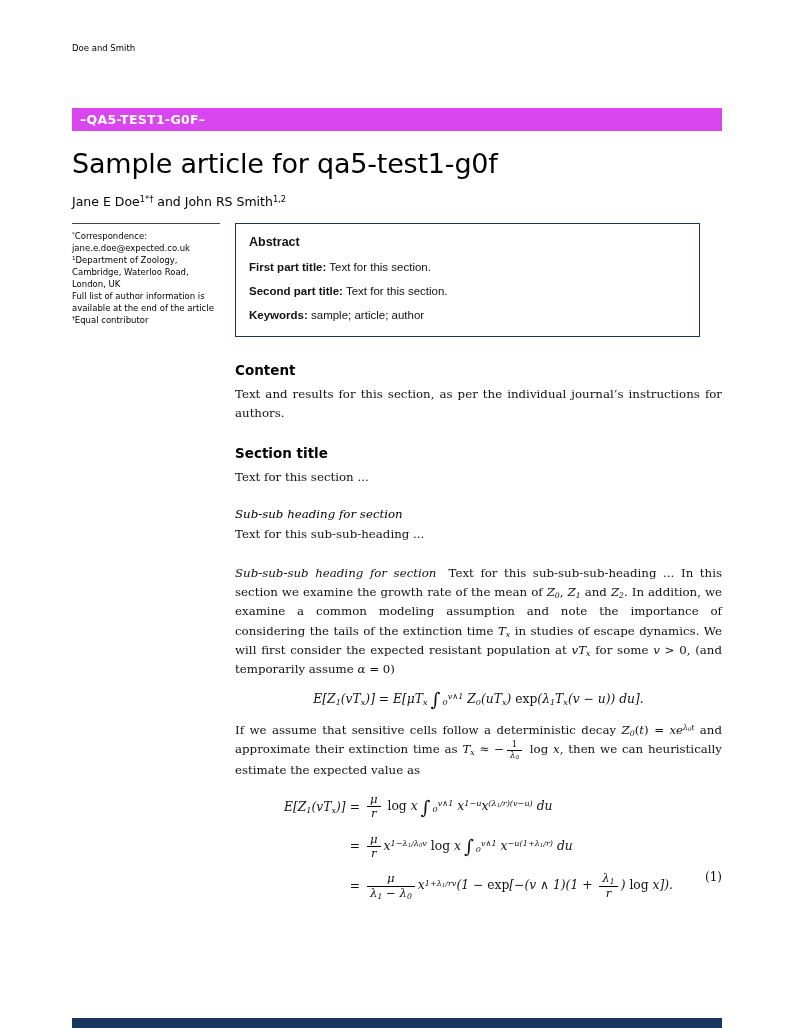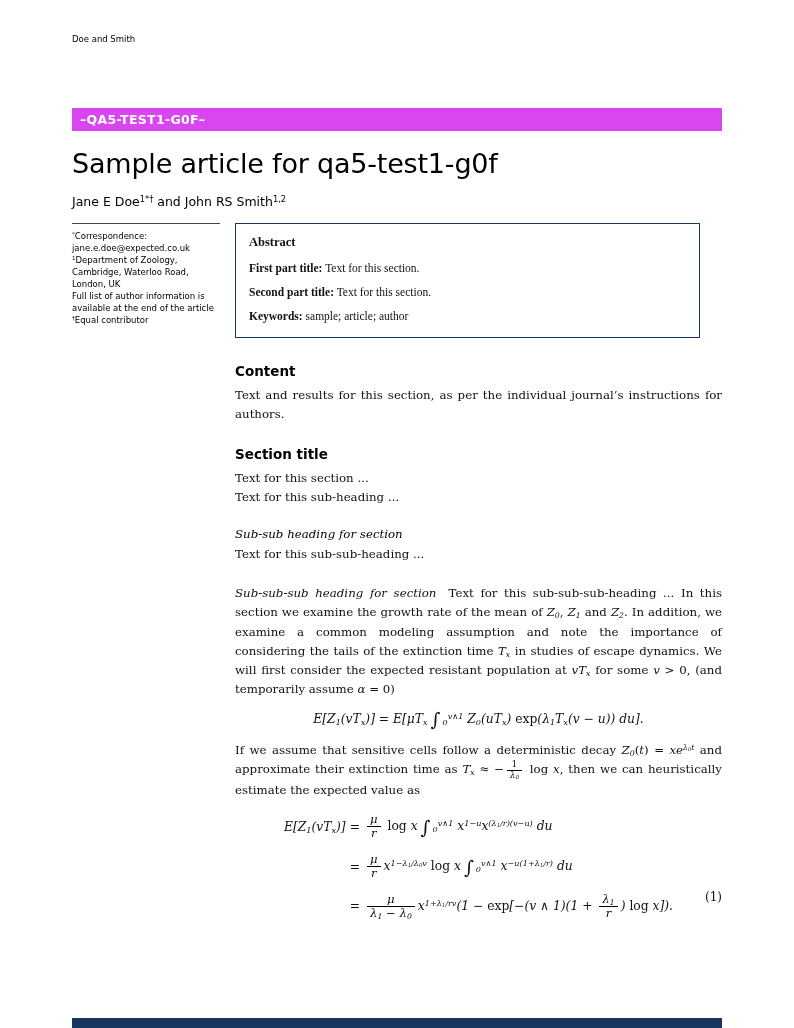--- a/index.html
+++ b/index.html
@@ -1,42 +1,42 @@
 <!DOCTYPE html>
 <html><head>
 <meta charset="utf-8">
 <style>
   * { margin:0; padding:0; box-sizing:border-box; }
   html,body { background:#e9e9e9; }
   body { width:794px; height:1028px; margin:0 auto; position:relative; overflow:hidden;
          font-family:"DejaVu Serif","Liberation Serif",serif; color:#111; background:#ffffff; }
   .page { position:absolute; inset:0; padding:0 72px; background:#fff; }
 
-  .running-head { position:absolute; top:34px; left:72px;
+  .running-head { position:absolute; top:43px; left:72px;
                   font-family:"DejaVu Sans","Liberation Sans",sans-serif; font-size:8.5px; color:#000; }
 
   .banner { margin-top:108px; height:23px; line-height:23px; padding-left:8px;
             font-family:"DejaVu Sans","Liberation Sans",sans-serif;
             font-size:12.5px; font-weight:bold; color:#fff; letter-spacing:0.3px; }
 
   h1.title { margin-top:17px; font-family:"DejaVu Sans","Liberation Sans",sans-serif;
              font-size:27px; font-weight:normal; color:#000; letter-spacing:-0.2px; }
 
   .authors { margin-top:15px; font-family:"DejaVu Sans","Liberation Sans",sans-serif;
              font-size:12.5px; color:#000; }
 
   .columns { display:flex; margin-top:14px; align-items:flex-start; }
   .sidecol { width:148px; flex:0 0 148px; margin-right:15px;
              font-family:"DejaVu Sans","Liberation Sans",sans-serif;
              font-size:8.5px; line-height:12px; color:#000; }
   .siderule { border-top:0.8px solid #444; margin-bottom:6px; width:100%; }
   .maincol { flex:1; min-width:0; }
 
   .abstract { border:1.5px solid #17375e; padding:11px 13px 13px 13px; margin-right:22px;
-              font-family:Liberation Serif, serif; }
+              font-family:Liberation Sans, sans-serif; }
   .abs-heading { font-size:12.5px; font-weight:bold; margin-bottom:11px; }
   .abs-item { font-size:11.5px; line-height:1.3; margin-top:9px; }
   .abs-item b { font-weight:bold; }
 
   .main { margin-top:25px; padding-right:0; }
   h2.sec { font-family:"DejaVu Sans","Liberation Sans",sans-serif; font-size:13.5px;
            font-weight:bold; margin:22px 0 7px 0; color:#000; }
   h2.sec.first { margin-top:0; }
   h3.subsec { font-family:"DejaVu Sans","Liberation Sans",sans-serif; font-size:11.8px;
               font-weight:bold; margin:19px 0 4px 0; color:#000; }
@@ -109,21 +109,20 @@
       </section>
 
       <div class="main">
 
         <h2 class="sec first">Content</h2>
         <p class="body">Text and results for this section, as per the individual journal’s instructions for authors.</p>
 
         <h2 class="sec">Section title</h2>
         <p class="body">Text for this section ...</p>
 
-        <p class="body">Text for this sub-heading ...</p>
 
         <h4 class="subsubsec">Sub-sub heading for section</h4>
         <p class="body">Text for this sub-sub-heading ...</p>
 
         <p class="body para-inline">
           <span class="h5">Sub-sub-sub heading for section</span><span>Text for this sub-sub-sub-heading ... In this section we examine the growth rate of the mean of <i>Z<sub>0</sub></i>, <i>Z<sub>1</sub></i> and <i>Z<sub>2</sub></i>. In addition, we examine a common modeling assumption and note the importance of considering the tails of the extinction time <i>T<sub>x</sub></i> in studies of escape dynamics. We will first consider the expected resistant population at <i>vT<sub>x</sub></i> for some <i>v</i> &gt; 0, (and temporarily assume <i>α</i> = 0)</span>
         </p>
 
         <div class="eq-display math">E[Z<sub>1</sub>(vT<sub>x</sub>)] = E[μT<sub>x</sub><span class="int">∫</span><sub>0</sub><sup>v∧1</sup> Z<sub>0</sub>(uT<sub>x</sub>) <span class="rm">exp</span>(λ<sub>1</sub>T<sub>x</sub>(v − u)) du].</div>
 

